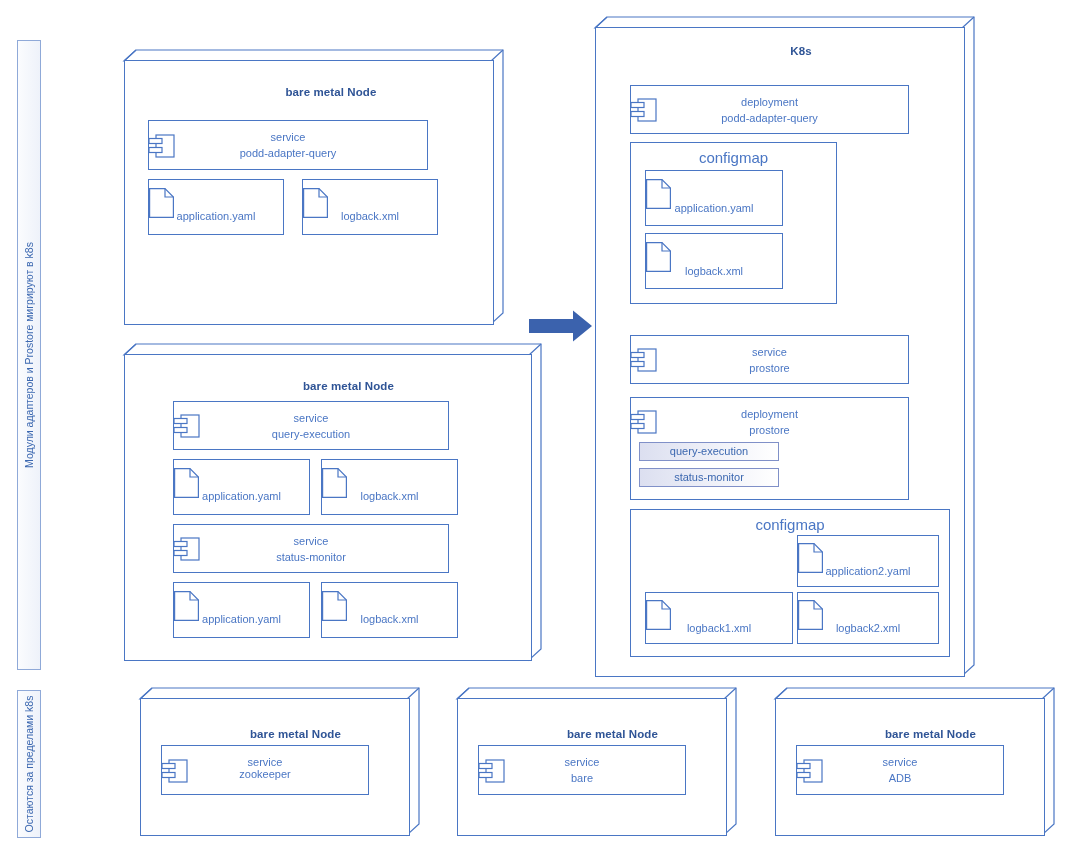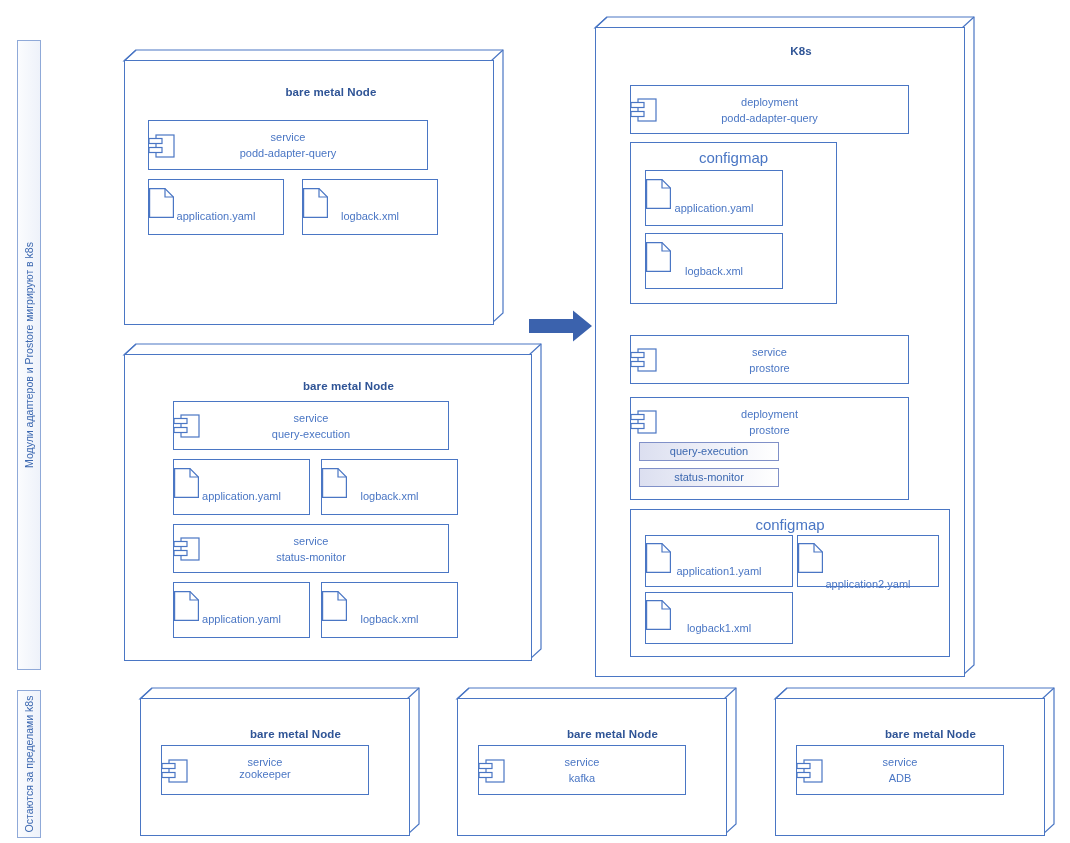--- a/index.html
+++ b/index.html
@@ -240,44 +240,44 @@
         <rect x="0" y="13.5" width="13" height="5" fill="#fff" stroke="#4a76c4" stroke-width="1.2"></rect>
       </svg>
 
       <div class="pill" style="left:8px;top:44px;width:140px;height:19px;">query-execution</div>
       <div class="pill" style="left:8px;top:70px;width:140px;height:19px;">status-monitor</div>
     </div>
 
     <div class="rect" style="left:35px;top:492px;width:320px;height:148px;">
       <div class="grp-title" style="top:6px;">configmap</div>
 
-      <div class="rect" style="left:14px;top:25px;width:148px;height:52px;">
-        <div class="file-label" style="top:29px;">application1.yaml</div>
-        <svg class="icon-file" style="right:14px;top:7px;" viewBox="0 0 25 30">
-          <path d="M0.6,0.6 H16 L24.4,9 V29.4 H0.6 Z" fill="#fff" stroke="#4a76c4" stroke-width="1.2"></path>
-          <path d="M16,0.6 V9 H24.4" fill="none" stroke="#4a76c4" stroke-width="1.2"></path>
-        </svg>
-      </div>
 
       <div class="rect" style="left:166px;top:25px;width:142px;height:52px;">
-        <div class="file-label" style="top:42px;">application2.yaml</div>
+        <div class="file-label" style="top:29px;">application2.yaml</div>
         <svg class="icon-file" style="right:14px;top:7px;" viewBox="0 0 25 30">
           <path d="M0.6,0.6 H16 L24.4,9 V29.4 H0.6 Z" fill="#fff" stroke="#4a76c4" stroke-width="1.2"></path>
           <path d="M16,0.6 V9 H24.4" fill="none" stroke="#4a76c4" stroke-width="1.2"></path>
         </svg>
       </div>
 
       <div class="rect" style="left:14px;top:82px;width:148px;height:52px;">
         <div class="file-label" style="top:29px;text-align:center;">logback1.xml</div>
         <svg class="icon-file" style="right:14px;top:7px;" viewBox="0 0 25 30">
           <path d="M0.6,0.6 H16 L24.4,9 V29.4 H0.6 Z" fill="#fff" stroke="#4a76c4" stroke-width="1.2"></path>
           <path d="M16,0.6 V9 H24.4" fill="none" stroke="#4a76c4" stroke-width="1.2"></path>
         </svg>
       </div>
 
+      <div class="rect" style="left:166px;top:82px;width:142px;height:52px;">
+        <div class="file-label" style="top:29px;">logback2.xml</div>
+        <svg class="icon-file" style="right:14px;top:7px;" viewBox="0 0 25 30">
+          <path d="M0.6,0.6 H16 L24.4,9 V29.4 H0.6 Z" fill="#fff" stroke="#4a76c4" stroke-width="1.2"></path>
+          <path d="M16,0.6 V9 H24.4" fill="none" stroke="#4a76c4" stroke-width="1.2"></path>
+        </svg>
+      </div>
     </div>
   </div>
 
   <div class="node3d" style="left:140px;top:688px;width:280px;height:148px;">
     <svg width="280" height="148">
       <path d="M0,11 L12,0 L279,0 L279,136 L267,147 L267,11 Z" fill="#ffffff" stroke="#4a76c4" stroke-width="1.2"></path>
       <path d="M0,11 L12,0 M267,11 L279,0" stroke="#4a76c4" stroke-width="1.2" fill="none"></path>
     </svg>
     <div class="face"></div>
 
@@ -298,21 +298,21 @@
     <svg width="280" height="148">
       <path d="M0,11 L12,0 L279,0 L279,136 L267,147 L267,11 Z" fill="#ffffff" stroke="#4a76c4" stroke-width="1.2"></path>
       <path d="M0,11 L12,0 M267,11 L279,0" stroke="#4a76c4" stroke-width="1.2" fill="none"></path>
     </svg>
     <div class="face"></div>
 
     <div class="node-title" style="top:40px;right:13px;">bare metal Node</div>
 
     <div class="rect" style="left:21px;top:57px;width:208px;height:50px;">
       <div class="comp-label" style="top:8px;">service</div>
-      <div class="comp-label" style="top:24px;">kafka</div>
+      <div class="comp-label" style="top:24px;">bare</div>
       <svg class="icon-comp" style="right:10px;top:13px;" viewBox="0 0 26 24">
         <rect x="7" y="1" width="18" height="22" fill="#fff" stroke="#4a76c4" stroke-width="1.2"></rect>
         <rect x="0" y="4.5" width="13" height="5" fill="#fff" stroke="#4a76c4" stroke-width="1.2"></rect>
         <rect x="0" y="13.5" width="13" height="5" fill="#fff" stroke="#4a76c4" stroke-width="1.2"></rect>
       </svg>
     </div>
   </div>
 
   <div class="node3d" style="left:775px;top:688px;width:280px;height:148px;">
     <svg width="280" height="148">

